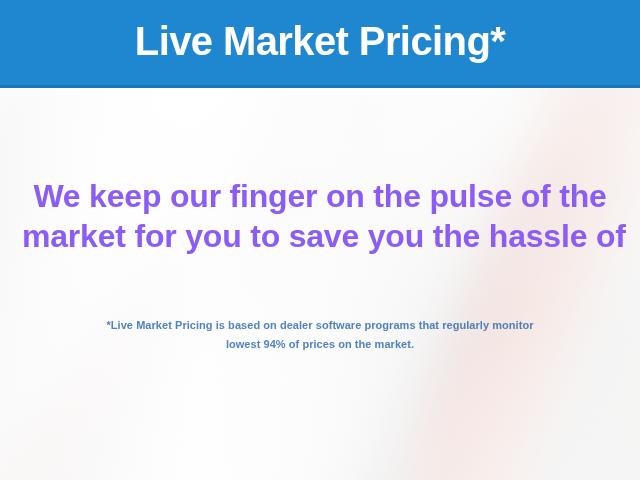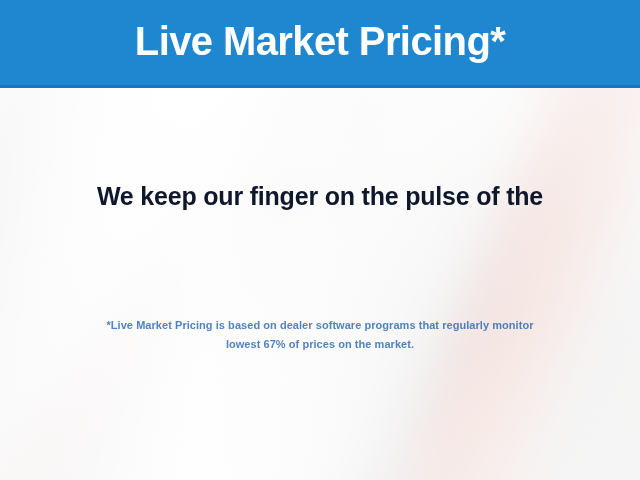--- a/index.html
+++ b/index.html
@@ -162,22 +162,22 @@
     height: 392px;
     z-index: 4;
   }
 
   .headline {
     position: absolute;
     top: 88px;
     left: 22px;
     width: 596px;
     text-align: center;
-    color: #0f172a;
-    font-size: 25px;
+    color: #8b5cf6;
+    font-size: 32px;
     font-weight: bold;
     line-height: 40px;
     letter-spacing: -0.2px;
   }
   .headline .hl-line { display: block; white-space: nowrap; }
 
   .fineprint {
     position: absolute;
     top: 228px;
     left: 28px;
@@ -207,22 +207,23 @@
   <div class="bg-wash"></div>
 
   <div class="banner">
     <h1 class="banner-title">Live Market Pricing*</h1>
   </div>
 
   <div class="content">
 
     <div class="headline">
       <span class="hl-line">We keep our finger on the pulse of the</span>
+      <span class="hl-line">market for you to save you the hassle of</span>
     </div>
 
     <div class="fineprint">
       <span class="fp-line">*Live Market Pricing is based on dealer software programs that regularly monitor</span>
-      <span class="fp-line">lowest 67% of prices on the market.</span>
+      <span class="fp-line">lowest 94% of prices on the market.</span>
     </div>
 
   </div>
 
 </div>
 
 </body></html>

